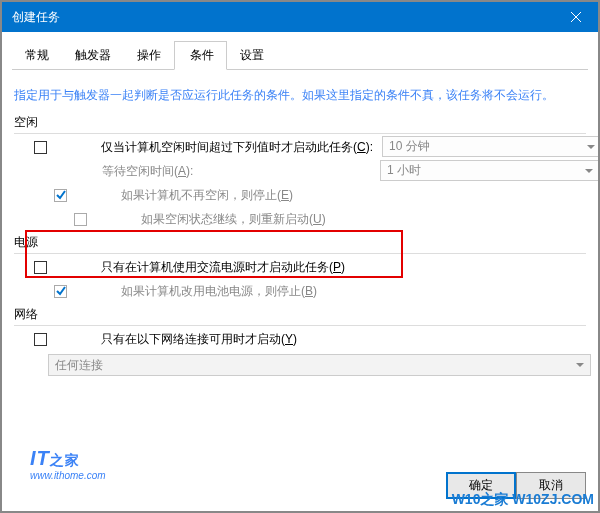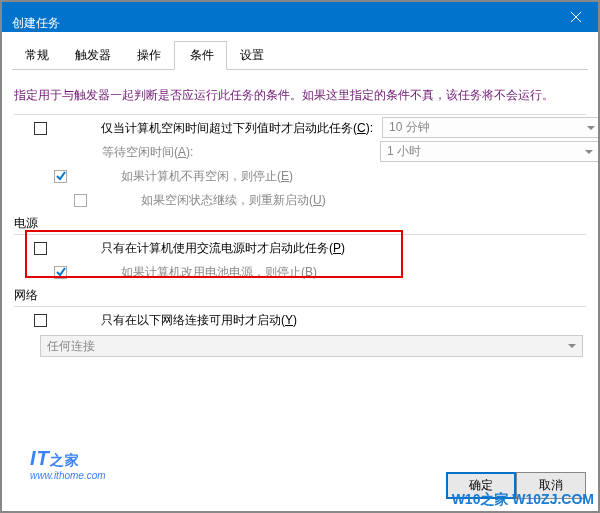--- a/index.html
+++ b/index.html
@@ -10,21 +10,21 @@
   width: 600px;
   height: 513px;
   position: relative;
   border: 2px solid #888;
 }
 .titlebar {
   background: #0173cd;
   color: #fff;
   height: 30px;
   display: flex;
-  align-items: flex-end;
+  align-items: center;
   padding-left: 10px;
 }
 .titlebar .title { flex: 1; font-size: 12px; }
 .titlebar .close {
   width: 45px;
   height: 30px;
   display: flex;
   align-items: center;
   justify-content: center;
   cursor: pointer;
@@ -54,21 +54,21 @@
 }
 .tab.active {
   background: #fff;
   border: 1px solid #ccc;
   border-bottom: 1px solid #fff;
   padding-left: 15px;
 }
 .desc {
   font-size: 12px;
   margin: 6px 2px 10px 2px;
-  color: #701a75;
+  color: #3b82f6;
 }
 .section-label {
   font-size: 12px;
   margin: 4px 0 2px 2px;
 }
 .row {
   display: flex;
   align-items: center;
   margin: 2px 0;
   min-height: 22px;
@@ -127,21 +127,21 @@
 .select-full {
   border: 1px solid #ccc;
   height: 22px;
   display: flex;
   align-items: center;
   padding: 0 6px;
   font-size: 12px;
   color: #888;
   background: #f3f3f3;
   justify-content: space-between;
-  margin: 4px 2px 0 28px;
+  margin: 4px 2px 0 36px;
   width: 543px;
 }
 .select-full .arrow {
   width: 0; height: 0;
   border-left: 4px solid transparent;
   border-right: 4px solid transparent;
   border-top: 4px solid #888;
 }
 .buttons {
   position: absolute;
@@ -201,20 +201,21 @@
   <div class="tabs">
     <div class="tab">常规</div>
     <div class="tab">触发器</div>
     <div class="tab">操作</div>
     <div class="tab active">条件</div>
     <div class="tab">设置</div>
   </div>
 
   <div class="desc">指定用于与触发器一起判断是否应运行此任务的条件。如果这里指定的条件不真，该任务将不会运行。</div>
 
+  <div class="section-label">空闲</div>
   <hr class="sep">
 
   <div class="row indent1" style="position:relative;">
     <span class="checkbox"></span>
     <span class="lbl"><span>仅当计算机空闲时间超过下列值时才启动此任务(</span><span class="ul">C</span><span>):</span></span>
     <div class="right-col" style="top:0;">
       <div class="select">
         <span>10 分钟</span>
         <span class="arrow"></span>
       </div>

